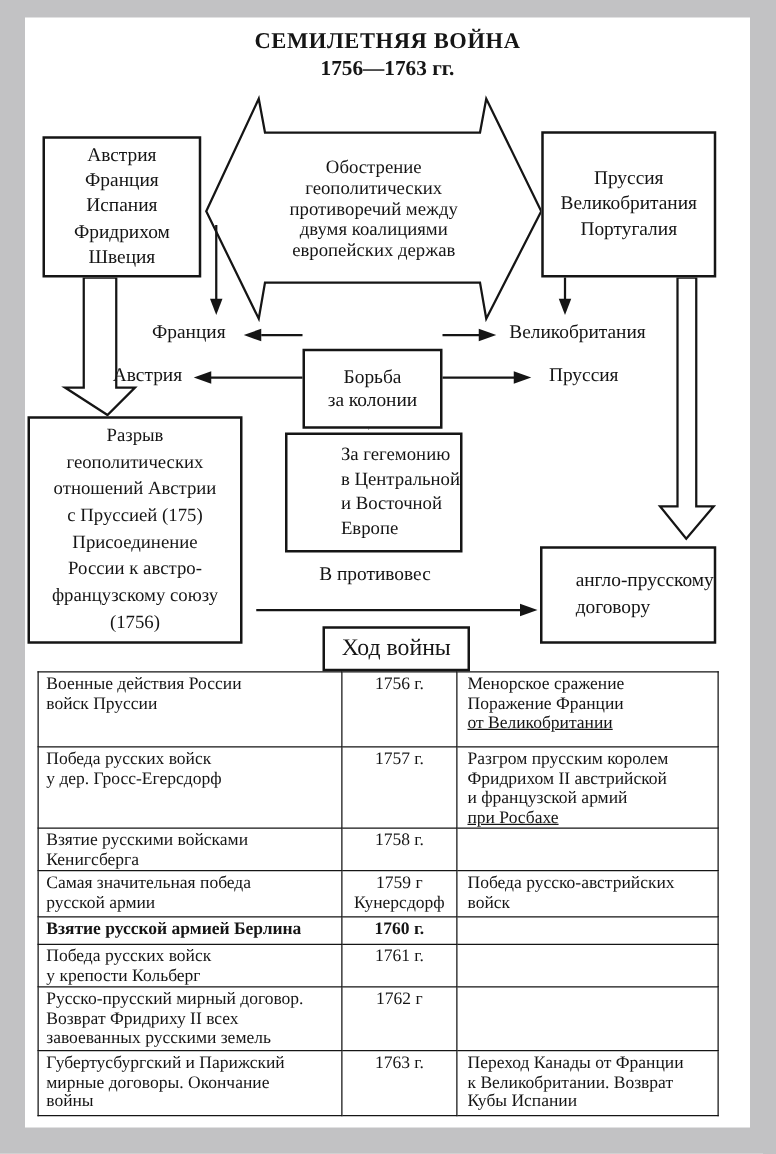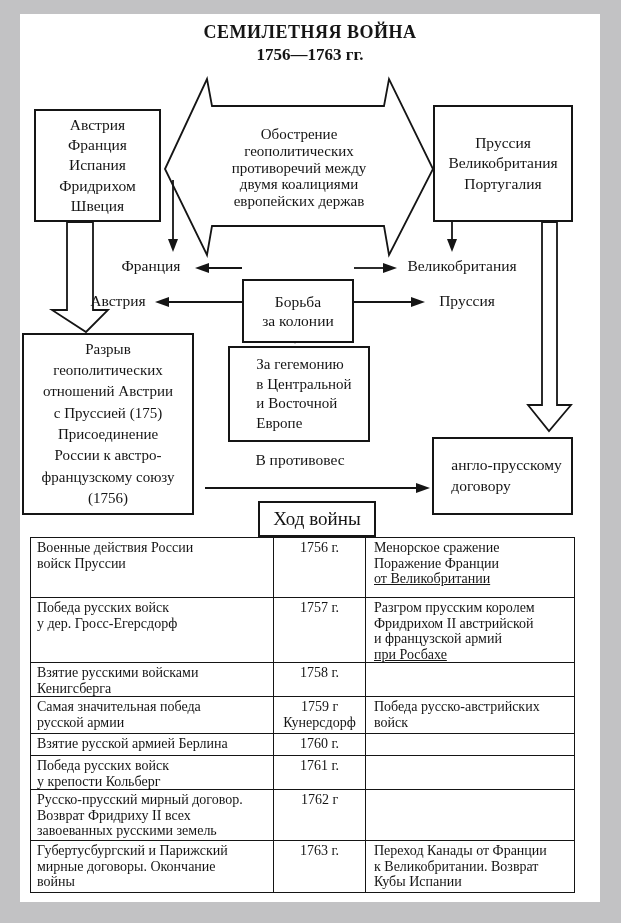--- a/index.html
+++ b/index.html
@@ -13,21 +13,21 @@
   .page {
     position:absolute; left:20px; top:14px; width:580px; height:888px;
     background:#ffffff;
   }
   .svg-layer { position:absolute; left:0; top:0; z-index:0; }
   .dbox {
     position:absolute; background:#fff; border:2px solid #151515;
     display:flex; align-items:center; justify-content:center;
     text-align:center; z-index:2; line-height:1.3; font-size:15.5px;
   }
-  .dbox.left-text { justify-content:center; text-align:left; }
+  .dbox.left-text { justify-content:flex-end; text-align:left; }
   .dlabel {
     position:absolute; z-index:2; font-size:15.5px; text-align:center;
     white-space:nowrap;
   }
   .title-wrap { position:absolute; left:0; top:8px; width:100%; text-align:center; z-index:2; }
   .title-line1 { font-size:18px; font-weight:bold; letter-spacing:.5px; }
   .title-line2 { font-size:17px; font-weight:bold; margin-top:2px; }
   .conflict-text {
     position:absolute; left:178px; top:98px; width:202px; height:112px;
     display:flex; align-items:center; justify-content:center;
@@ -237,21 +237,21 @@
               <div>Кунерсдорф</div>
             </div>
           </td>
         <td class="result">
             <div>
               <div>Победа русско-австрийских</div>
               <div>войск</div>
             </div>
           </td>
       </tr>
-      <tr style="height:22px;">
+      <tr style="height:22px;font-weight:bold;">
         <td>
             <div>
               <div>Взятие русской армией Берлина</div>
             </div>
           </td>
         <td class="year">
             <div>
               <div>1760 г.</div>
             </div>
           </td>

